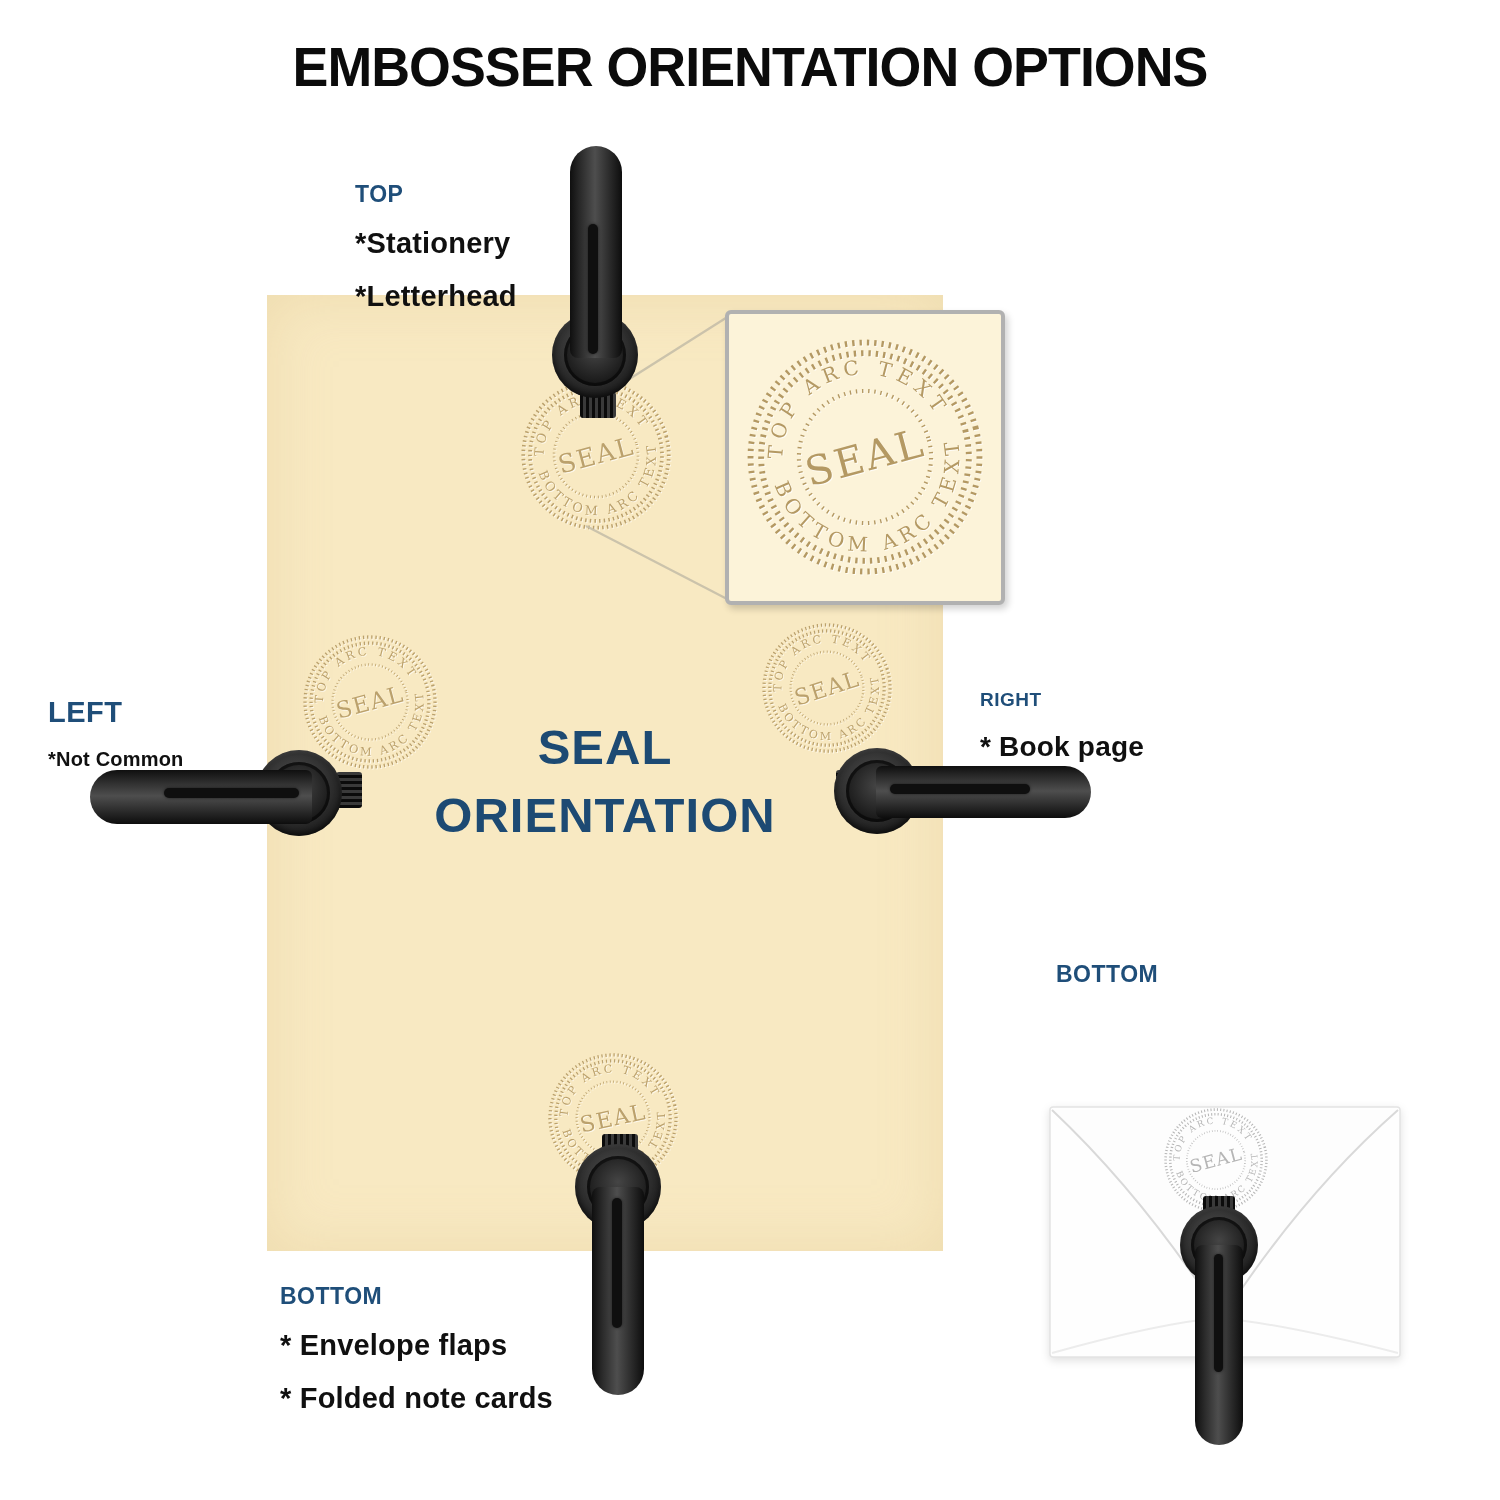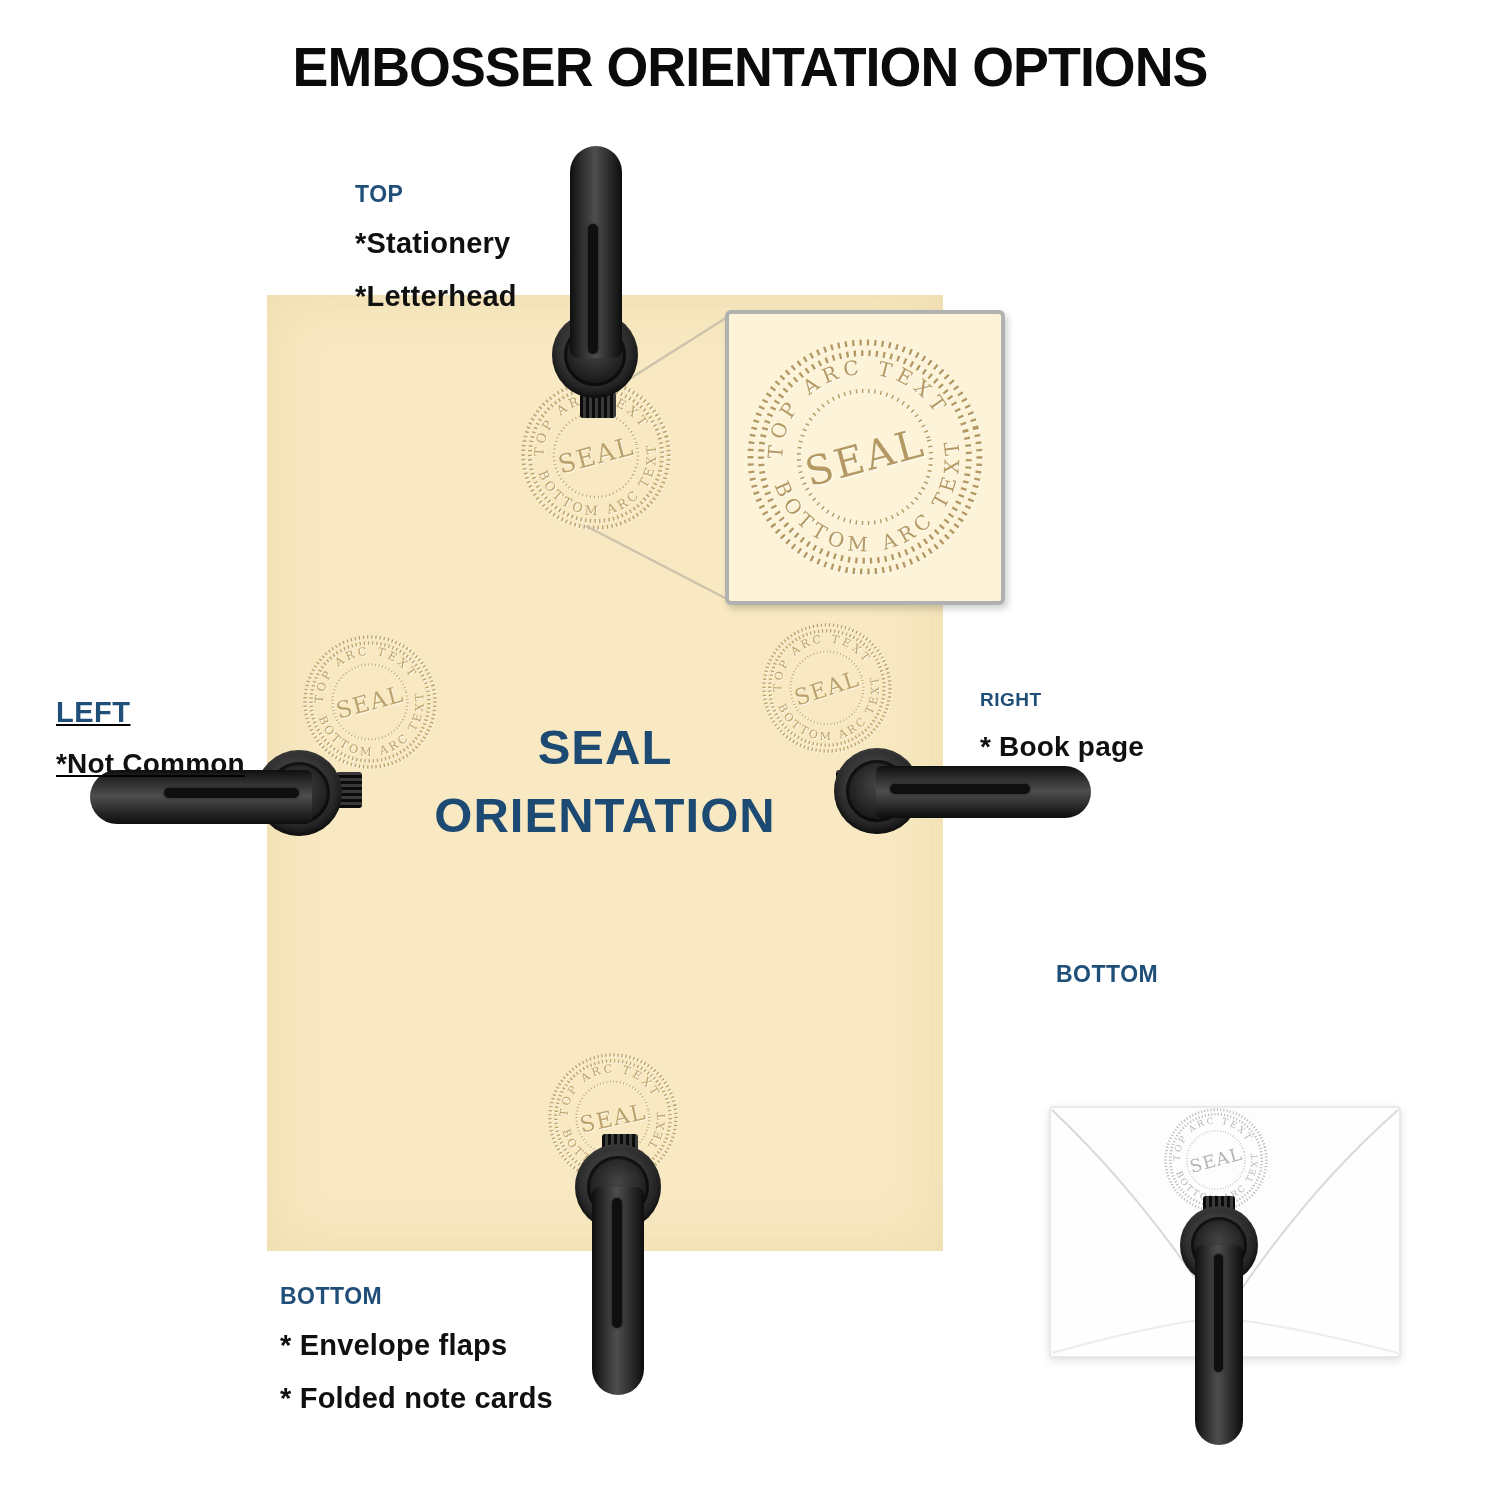--- a/index.html
+++ b/index.html
@@ -245,23 +245,23 @@
     <div class="handle h-vert" style="left:19px;top:49px;width:48px;height:200px;border-radius:8px 8px 24px 24px;"></div>
     <div class="seam" style="left:38px;top:58px;width:9px;height:118px;"></div>
   </div>
 
   <div class="label-block" style="left:355px;top:182px;">
     <div class="label-heading">TOP</div>
     <div class="label-item">*Stationery</div>
     <div class="label-item">*Letterhead</div>
   </div>
 
-  <div class="label-block" style="left:56px;top:697px;text-decoration:underline;">
+  <div class="label-block" style="left:48px;top:697px;">
     <div class="label-heading" style="font-size:29px;">LEFT</div>
-    <div class="label-item" style="font-size:28px;">*Not Common</div>
+    <div class="label-item" style="font-size:20px;">*Not Common</div>
   </div>
 
   <div class="label-block" style="left:980px;top:690px;">
     <div class="label-heading" style="font-size:19px;">RIGHT</div>
     <div class="label-item" style="font-size:28px;text-align:right;">* Book page</div>
   </div>
 
   <div class="label-block" style="left:280px;top:1284px;">
     <div class="label-heading">BOTTOM</div>
     <div class="label-item">* Envelope flaps</div>

